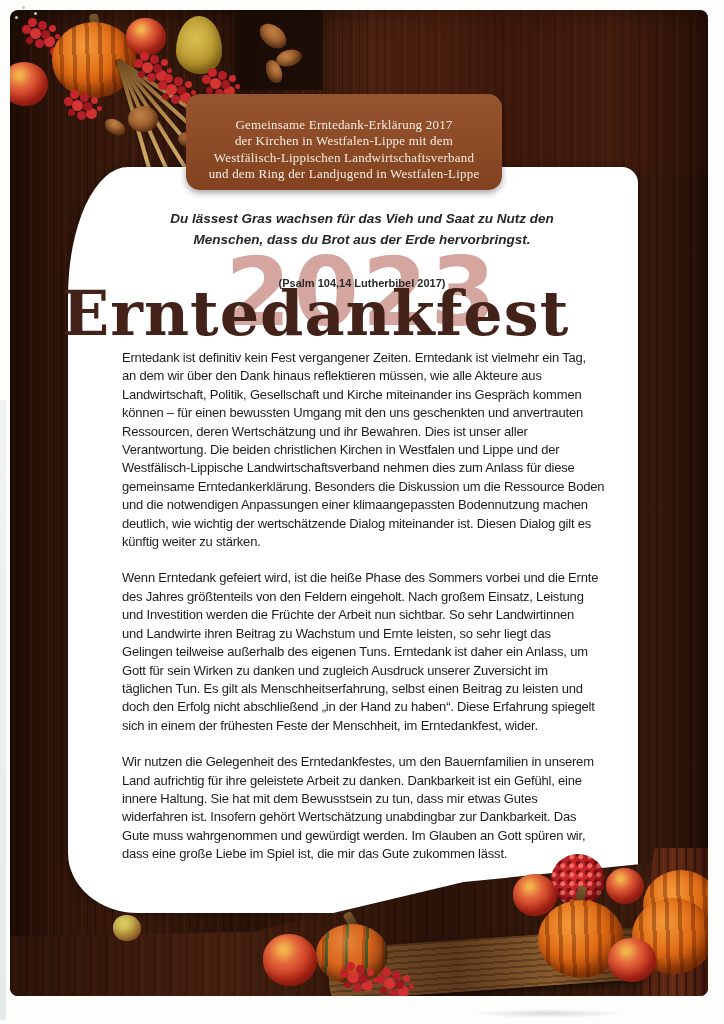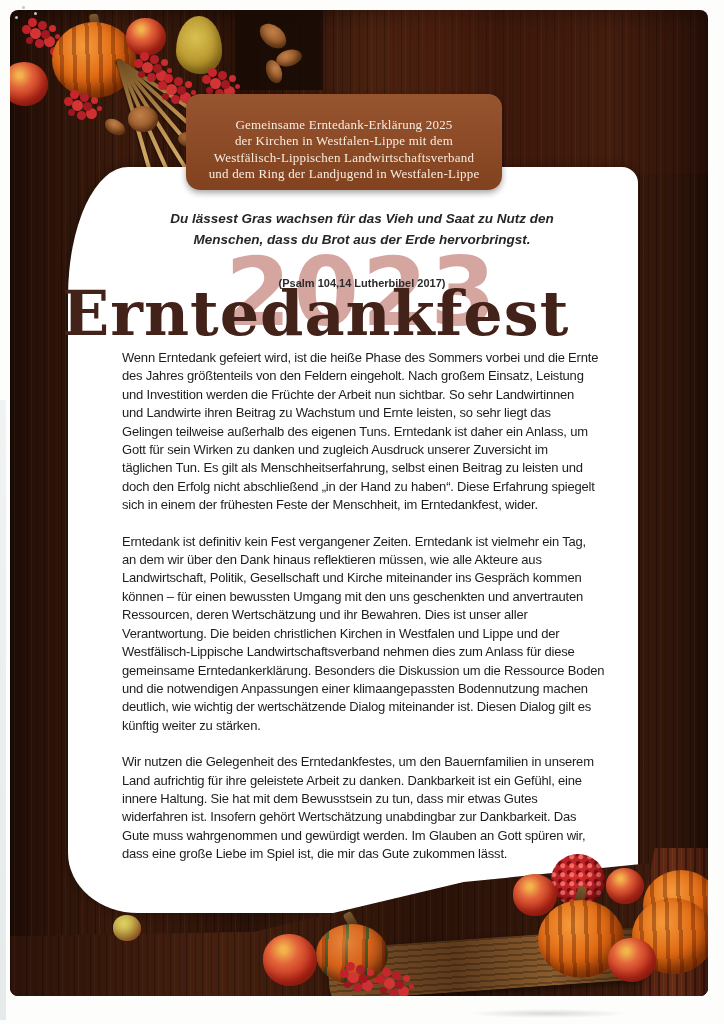--- a/index.html
+++ b/index.html
@@ -164,56 +164,56 @@
     <div class="pumpkin" style="left:528px;top:890px;width:86px;height:78px;"></div>
     <div class="apple" style="left:598px;top:928px;width:48px;height:44px;"></div>
     <div class="stem" style="left:336px;top:902px;transform:rotate(-30deg);"></div>
     <div class="gourd" style="left:306px;top:914px;width:72px;height:60px;"></div>
     <div class="apple" style="left:253px;top:924px;width:54px;height:52px;"></div>
     <div class="berries" style="left:336px;top:952px;"></div>
     <div class="berries" style="left:372px;top:958px;"></div>
   </div>
 
   <div class="banner">
-    <span>Gemeinsame Erntedank-Erklärung 2025
+    <span>Gemeinsame Erntedank-Erklärung 2017
 der Kirchen in Westfalen-Lippe mit dem
 Westfälisch-Lippischen Landwirtschaftsverband
 und dem Ring der Landjugend in Westfalen-Lippe</span>
   </div>
 
   <div class="quote">
     <div>Du lässest Gras wachsen für das Vieh und Saat zu Nutz den
 Menschen, dass du Brot aus der Erde hervorbringst.</div>
     <div class="quote-source">(Psalm 104,14 Lutherbibel 2017)</div>
   </div>
 
   <div class="year">2023</div>
   <h1 class="title">Erntedankfest</h1>
 
   <div class="body-text">
-    <p>Wenn Erntedank gefeiert wird, ist die heiße Phase des Sommers vorbei und die Ernte
-des Jahres größtenteils von den Feldern eingeholt. Nach großem Einsatz, Leistung
-und Investition werden die Früchte der Arbeit nun sichtbar. So sehr Landwirtinnen
-und Landwirte ihren Beitrag zu Wachstum und Ernte leisten, so sehr liegt das
-Gelingen teilweise außerhalb des eigenen Tuns. Erntedank ist daher ein Anlass, um
-Gott für sein Wirken zu danken und zugleich Ausdruck unserer Zuversicht im
-täglichen Tun. Es gilt als Menschheitserfahrung, selbst einen Beitrag zu leisten und
-doch den Erfolg nicht abschließend „in der Hand zu haben“. Diese Erfahrung spiegelt
-sich in einem der frühesten Feste der Menschheit, im Erntedankfest, wider.</p>
     <p>Erntedank ist definitiv kein Fest vergangener Zeiten. Erntedank ist vielmehr ein Tag,
 an dem wir über den Dank hinaus reflektieren müssen, wie alle Akteure aus
 Landwirtschaft, Politik, Gesellschaft und Kirche miteinander ins Gespräch kommen
 können – für einen bewussten Umgang mit den uns geschenkten und anvertrauten
 Ressourcen, deren Wertschätzung und ihr Bewahren. Dies ist unser aller
 Verantwortung. Die beiden christlichen Kirchen in Westfalen und Lippe und der
 Westfälisch-Lippische Landwirtschaftsverband nehmen dies zum Anlass für diese
 gemeinsame Erntedankerklärung. Besonders die Diskussion um die Ressource Boden
 und die notwendigen Anpassungen einer klimaangepassten Bodennutzung machen
 deutlich, wie wichtig der wertschätzende Dialog miteinander ist. Diesen Dialog gilt es
 künftig weiter zu stärken.</p>
+    <p>Wenn Erntedank gefeiert wird, ist die heiße Phase des Sommers vorbei und die Ernte
+des Jahres größtenteils von den Feldern eingeholt. Nach großem Einsatz, Leistung
+und Investition werden die Früchte der Arbeit nun sichtbar. So sehr Landwirtinnen
+und Landwirte ihren Beitrag zu Wachstum und Ernte leisten, so sehr liegt das
+Gelingen teilweise außerhalb des eigenen Tuns. Erntedank ist daher ein Anlass, um
+Gott für sein Wirken zu danken und zugleich Ausdruck unserer Zuversicht im
+täglichen Tun. Es gilt als Menschheitserfahrung, selbst einen Beitrag zu leisten und
+doch den Erfolg nicht abschließend „in der Hand zu haben“. Diese Erfahrung spiegelt
+sich in einem der frühesten Feste der Menschheit, im Erntedankfest, wider.</p>
     <p>Wir nutzen die Gelegenheit des Erntedankfestes, um den Bauernfamilien in unserem
 Land aufrichtig für ihre geleistete Arbeit zu danken. Dankbarkeit ist ein Gefühl, eine
 innere Haltung. Sie hat mit dem Bewusstsein zu tun, dass mir etwas Gutes
 widerfahren ist. Insofern gehört Wertschätzung unabdingbar zur Dankbarkeit. Das
 Gute muss wahrgenommen und gewürdigt werden. Im Glauben an Gott spüren wir,
 dass eine große Liebe im Spiel ist, die mir das Gute zukommen lässt.</p>
   </div>
 
   <div class="scan-line"></div>
   <div class="scan-smudge"></div>

